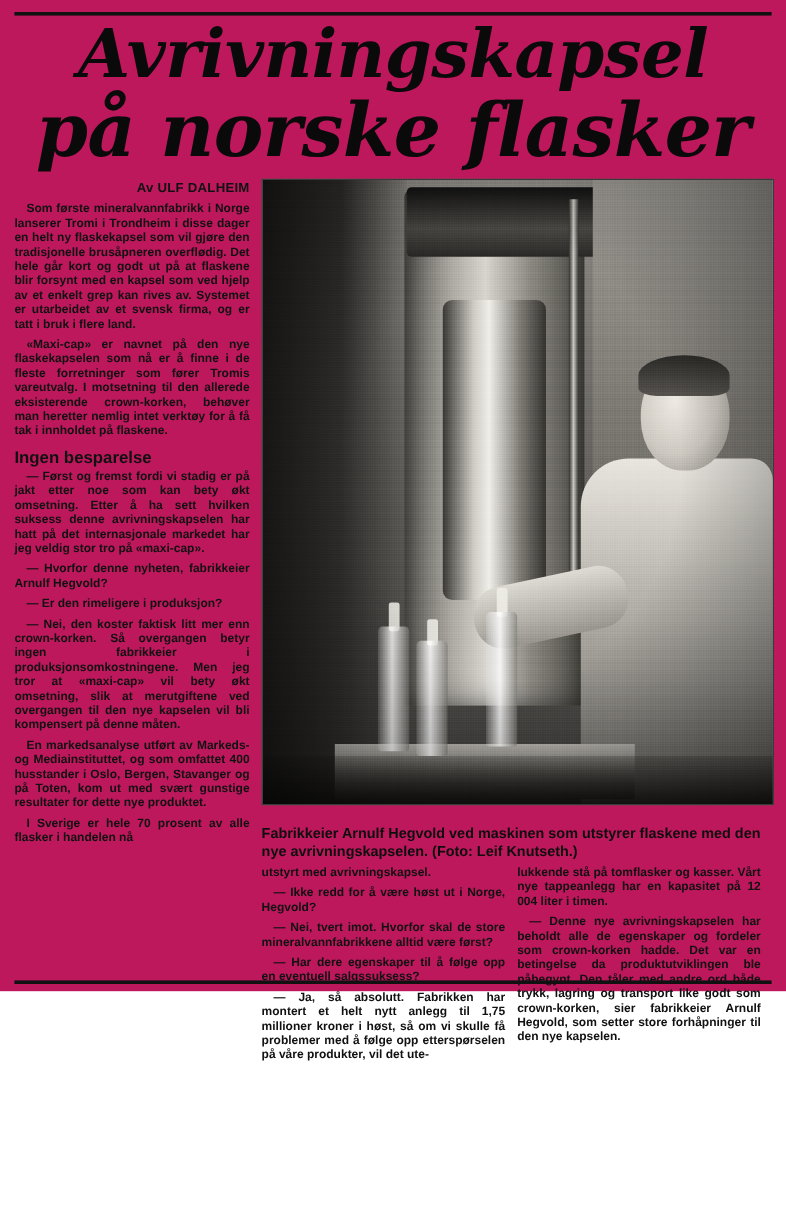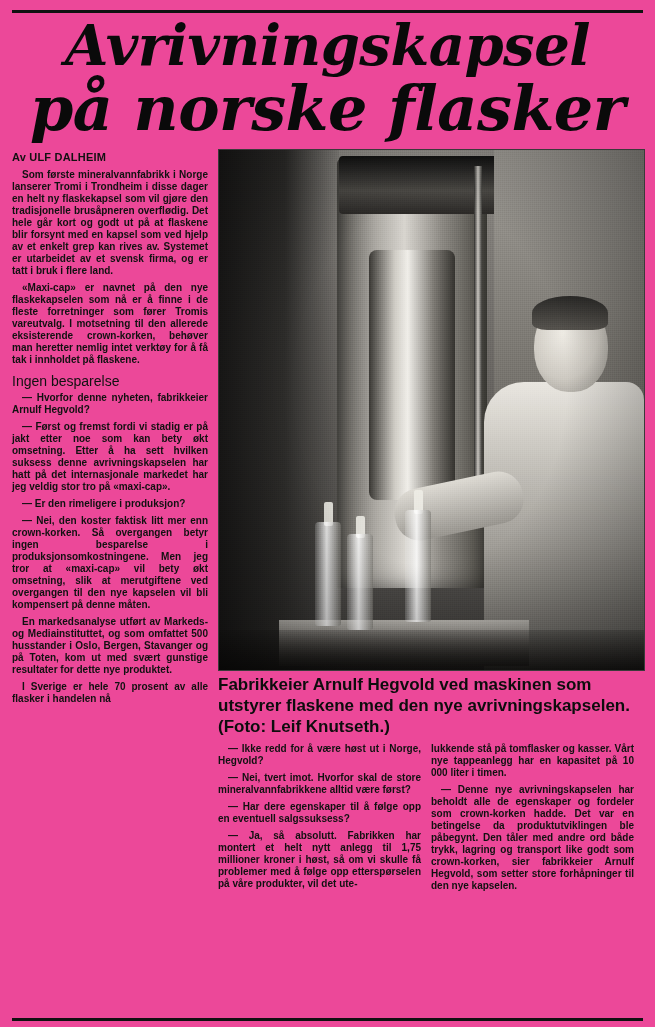--- a/index.html
+++ b/index.html
@@ -10,22 +10,22 @@
   body {
     width: 655px;
     height: 1027px;
     font-family: "Liberation Serif", serif;
     color: #111;
     overflow: hidden;
   }
   .page {
     position: relative;
     width: 655px;
-    height: 1027px;
-    background: #ec4899;
+    height: 826px;
+    background: #be185d;
     box-sizing: border-box;
     padding: 10px 12px 8px 12px;
   }
   .rule-top {
     height: 3px;
     background: #111;
     margin: 0 0 6px 0;
   }
   .rule-bottom {
     height: 3px;
@@ -57,20 +57,21 @@
   .content {
     position: relative;
     width: 631px;
   }
   .byline {
     font-family: "Liberation Sans", sans-serif;
     font-weight: 700;
     font-size: 11px;
     letter-spacing: 0.2px;
     margin: 2px 0 6px 0;
+    text-align: right;
   }
   
   .upper {
     display: flex;
     gap: 10px;
     align-items: flex-start;
   }
   .col-narrow {
     width: 196px;
     flex: 0 0 196px;
@@ -83,41 +84,41 @@
     width: 425px;
     height: 520px;
     position: relative;
     overflow: hidden;
     background: #6d6a66;
     border: 1px solid #3a3a3a;
   }
   .caption {
     font-family: "Liberation Sans", sans-serif;
     font-weight: 700;
-    font-size: 17px;
+    font-size: 12px;
     line-height: 1.22;
-    margin-top: 4px;
+    margin-top: 16px;
     color: #0d0d0d;
   }
   
   p.body {
     font-family: "Liberation Sans", sans-serif;
     font-weight: 700;
     font-size: 10px;
     line-height: 1.20;
     text-align: justify;
     margin: 0 0 5px 0;
     text-indent: 10px;
     hyphens: auto;
     -webkit-hyphens: auto;
   }
   p.body.noindent { text-indent: 0; }
   .subhead {
     font-family: "Liberation Sans", sans-serif;
-    font-weight: 400;
+    font-weight: 700;
     font-size: 14px;
     margin: 7px 0 3px 0;
   }
   
   .lower {
     display: flex;
     gap: 10px;
     margin-top: 6px;
   }
   .lower .col {
@@ -235,25 +236,25 @@
 
   <div class="content">
 
     <div class="upper">
 
       <div class="col-narrow">
         <div class="byline">Av ULF DALHEIM</div>
         <p class="body">Som første mineralvannfabrikk i Norge lanserer Tromi i Trondheim i disse dager en helt ny flaskekapsel som vil gjøre den tradisjonelle brusåpneren overflødig. Det hele går kort og godt ut på at flaskene blir forsynt med en kapsel som ved hjelp av et enkelt grep kan rives av. Systemet er utarbeidet av et svensk firma, og er tatt i bruk i flere land.</p>
         <p class="body">«Maxi-cap» er navnet på den nye flaskekapselen som nå er å finne i de fleste forretninger som fører Tromis vareutvalg. I motsetning til den allerede eksisterende crown-korken, behøver man heretter nemlig intet verktøy for å få tak i innholdet på flaskene.</p>
         <div class="subhead">Ingen besparelse</div>
+        <p class="body">— Først og fremst fordi vi stadig er på jakt etter noe som kan bety økt omsetning. Etter å ha sett hvilken suksess denne avrivningskapselen har hatt på det internasjonale markedet har jeg veldig stor tro på «maxi-cap».</p>
         <p class="body">— Hvorfor denne nyheten, fabrikkeier Arnulf Hegvold?</p>
-        <p class="body">— Først og fremst fordi vi stadig er på jakt etter noe som kan bety økt omsetning. Etter å ha sett hvilken suksess denne avrivningskapselen har hatt på det internasjonale markedet har jeg veldig stor tro på «maxi-cap».</p>
         <p class="body">— Er den rimeligere i produksjon?</p>
-        <p class="body">— Nei, den koster faktisk litt mer enn crown-korken. Så overgangen betyr ingen besparelse i produksjonsomkostningene. Men jeg tror at «maxi-cap» vil bety økt omsetning, slik at merutgiftene ved overgangen til den nye kapselen vil bli kompensert på denne måten.</p>
-        <p class="body">En markedsanalyse utført av Markeds- og Mediainstituttet, og som omfattet 500 husstander i Oslo, Bergen, Stavanger og på Toten, kom ut med svært gunstige resultater for dette nye produktet.</p>
+        <p class="body">— Nei, den koster faktisk litt mer enn crown-korken. Så overgangen betyr ingen fabrikkeier i produksjonsomkostningene. Men jeg tror at «maxi-cap» vil bety økt omsetning, slik at merutgiftene ved overgangen til den nye kapselen vil bli kompensert på denne måten.</p>
+        <p class="body">En markedsanalyse utført av Markeds- og Mediainstituttet, og som omfattet 400 husstander i Oslo, Bergen, Stavanger og på Toten, kom ut med svært gunstige resultater for dette nye produktet.</p>
         <p class="body">I Sverige er hele 70 prosent av alle flasker i handelen nå</p>
       </div>
 
       <div class="photo-wrap">
         <div class="photo">
           <div class="ph-bg"></div>
           <div class="ph-dark-left"></div>
           <div class="ph-machine"></div>
           <div class="ph-cyl"></div>
           <div class="ph-top-arm"></div>
@@ -277,28 +278,29 @@
         </div>
         <div class="caption">Fabrikkeier Arnulf Hegvold ved maskinen som utstyrer flaskene med den nye avrivningskapselen. (Foto: Leif Knutseth.)</div>
       </div>
 
     </div>
 
     <div class="lower">
       <div class="col first"></div>
 
       <div class="col">
+        <p class="body noindent">utstyrt med avrivningskapsel.</p>
         <p class="body">— Ikke redd for å være høst ut i Norge, Hegvold?</p>
         <p class="body">— Nei, tvert imot. Hvorfor skal de store mineralvannfabrikkene alltid være først?</p>
         <p class="body">— Har dere egenskaper til å følge opp en eventuell salgssuksess?</p>
         <p class="body">— Ja, så absolutt. Fabrikken har montert et helt nytt anlegg til 1,75 millioner kroner i høst, så om vi skulle få problemer med å følge opp etterspørselen på våre produkter, vil det ute-</p>
       </div>
 
       <div class="col">
-        <p class="body noindent">lukkende stå på tomflasker og kasser. Vårt nye tappeanlegg har en kapasitet på 10 000 liter i timen.</p>
+        <p class="body noindent">lukkende stå på tomflasker og kasser. Vårt nye tappeanlegg har en kapasitet på 12 004 liter i timen.</p>
         <p class="body">— Denne nye avrivningskapselen har beholdt alle de egenskaper og fordeler som crown-korken hadde. Det var en betingelse da produktutviklingen ble påbegynt. Den tåler med andre ord både trykk, lagring og transport like godt som crown-korken, sier fabrikkeier Arnulf Hegvold, som setter store forhåpninger til den nye kapselen.</p>
       </div>
     </div>
 
   </div>
 
   <div class="rule-bottom"></div>
 </div>
 
 </body></html>

